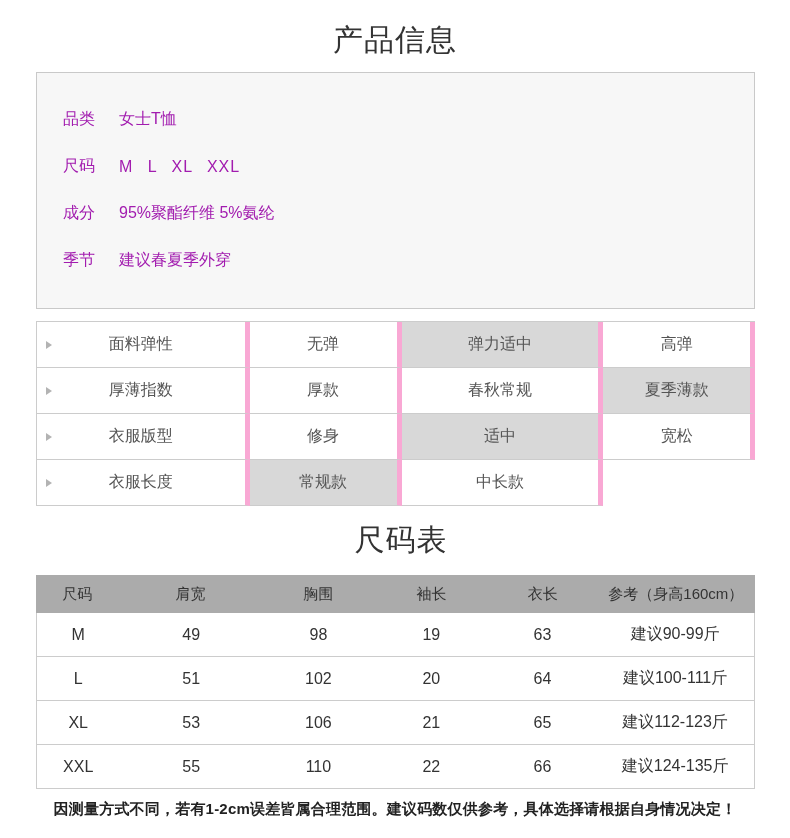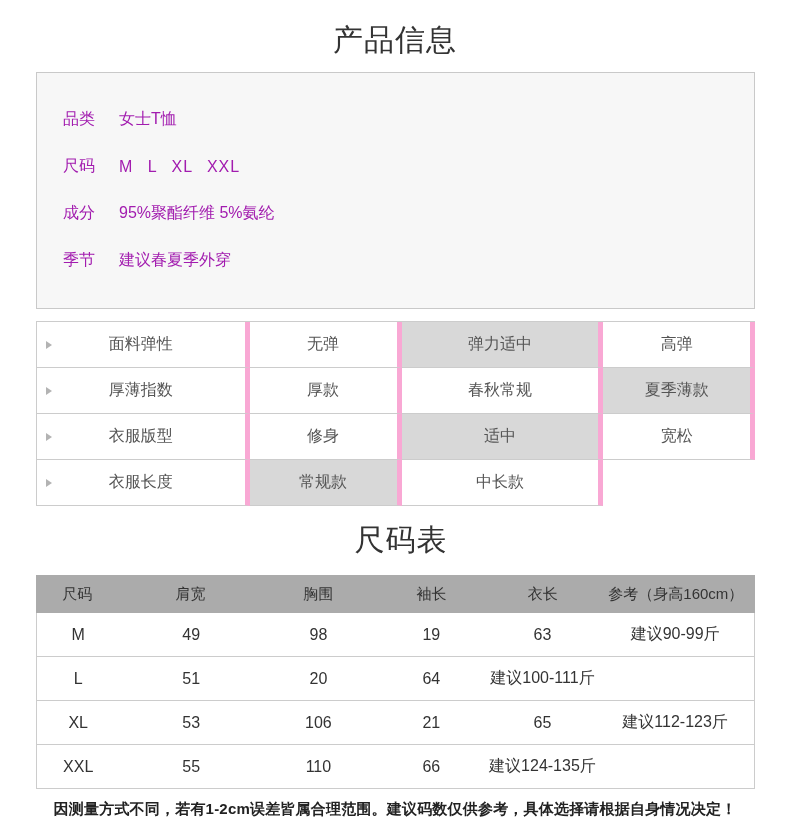--- a/index.html
+++ b/index.html
@@ -231,35 +231,37 @@
       <div class="size-cell">M</div>
       <div class="size-cell">49</div>
       <div class="size-cell">98</div>
       <div class="size-cell">19</div>
       <div class="size-cell">63</div>
       <div class="size-cell">建议90-99斤</div>
     </div>
     <div class="size-row">
       <div class="size-cell">L</div>
       <div class="size-cell">51</div>
+      <div class="size-cell">102</div>
       <div class="size-cell">20</div>
       <div class="size-cell">64</div>
       <div class="size-cell">建议100-111斤</div>
     </div>
     <div class="size-row">
       <div class="size-cell">XL</div>
       <div class="size-cell">53</div>
       <div class="size-cell">106</div>
       <div class="size-cell">21</div>
       <div class="size-cell">65</div>
       <div class="size-cell">建议112-123斤</div>
     </div>
     <div class="size-row">
       <div class="size-cell">XXL</div>
       <div class="size-cell">55</div>
       <div class="size-cell">110</div>
+      <div class="size-cell">22</div>
       <div class="size-cell">66</div>
       <div class="size-cell">建议124-135斤</div>
     </div>
   </div>
 </div>
 
 <div class="footer-note">因测量方式不同，若有1-2cm误差皆属合理范围。建议码数仅供参考，具体选择请根据自身情况决定！</div>
 
 </body></html>

